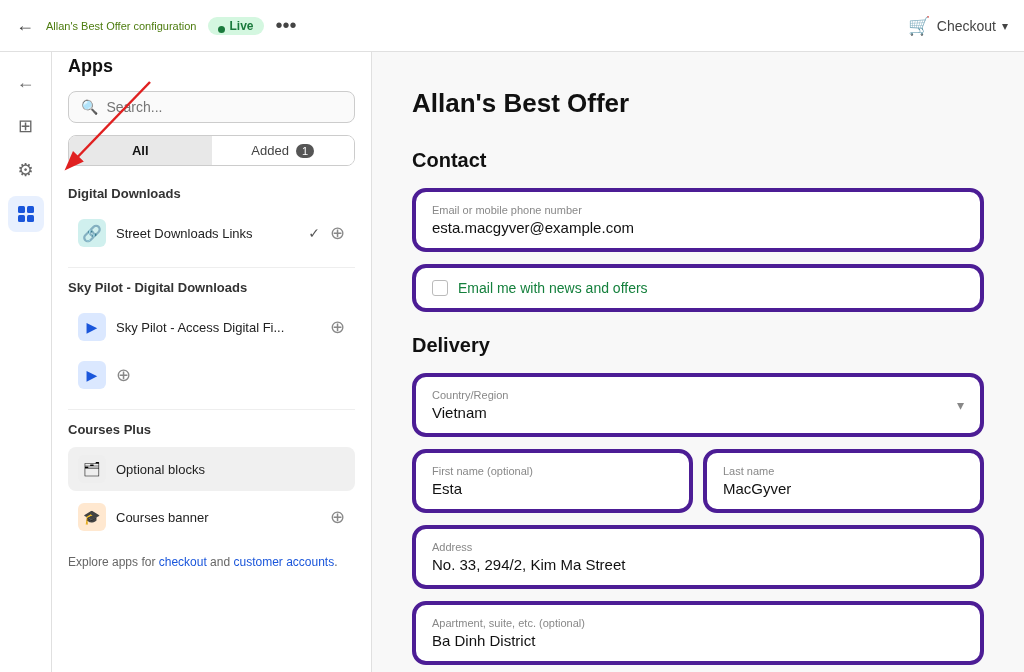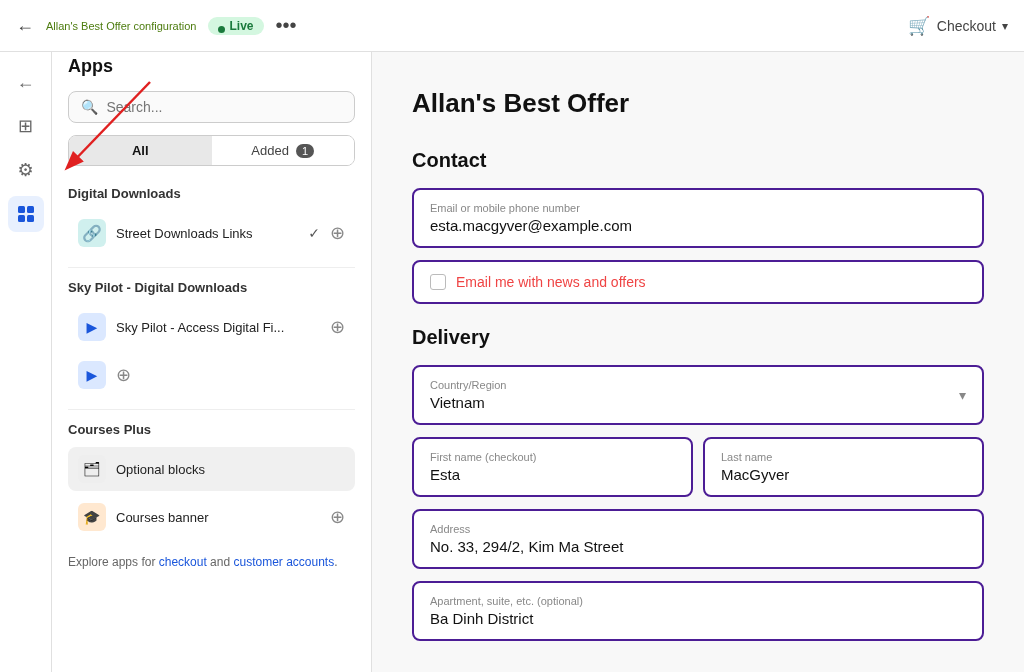--- a/index.html
+++ b/index.html
@@ -86,35 +86,35 @@
     .main-content {
       margin-left: 372px; margin-top: 52px; flex: 1;
       background: #f8f8f8; overflow-y: auto; padding: 36px 40px;
       min-height: calc(672px - 52px);
     }
     .offer-title { font-size: 26px; font-weight: 700; color: #111; margin-bottom: 30px; }
 
     .section-heading { font-size: 20px; font-weight: 700; color: #111; margin-bottom: 16px; }
 
     .form-card {
-      background: #fff; border: 2px solid #4c1d95; border-radius: 8px;
+      background: #fff; border: 4px solid #4c1d95; border-radius: 14px;
       padding: 0; margin-bottom: 12px; overflow: hidden;
     }
     .form-field {
       padding: 12px 16px; border-bottom: 1px solid #e8e8e8;
     }
     .form-field:last-child { border-bottom: none; }
     .form-field-label { font-size: 11px; color: #888; margin-bottom: 3px; }
     .form-field-value { font-size: 15px; color: #111; }
 
     .checkbox-row {
       display: flex; align-items: center; gap: 10px; padding: 12px 16px;
     }
     .checkbox { width: 16px; height: 16px; border: 1.5px solid #bbb; border-radius: 3px; background: #fff; flex-shrink: 0; }
-    .checkbox-label { font-size: 14px; color: #ef4444; }
+    .checkbox-label { font-size: 14px; color: #15803d; }
 
     .form-row { display: flex; gap: 10px; }
     .form-row .form-card { flex: 1; }
 
     .select-field {
       display: flex; align-items: center; justify-content: space-between;
       padding: 12px 16px;
     }
     .select-chevron { color: #888; font-size: 14px; }
 
@@ -244,21 +244,21 @@
         <div class="form-field-label">Country/Region</div>
         <div class="form-field-value">Vietnam</div>
       </div>
       <span class="select-chevron">▾</span>
     </div>
   </div>
 
   <div class="form-row">
     <div class="form-card">
       <div class="form-field">
-        <div class="form-field-label">First name (checkout)</div>
+        <div class="form-field-label">First name (optional)</div>
         <div class="form-field-value">Esta</div>
       </div>
     </div>
     <div class="form-card">
       <div class="form-field">
         <div class="form-field-label">Last name</div>
         <div class="form-field-value">MacGyver</div>
       </div>
     </div>
   </div>

